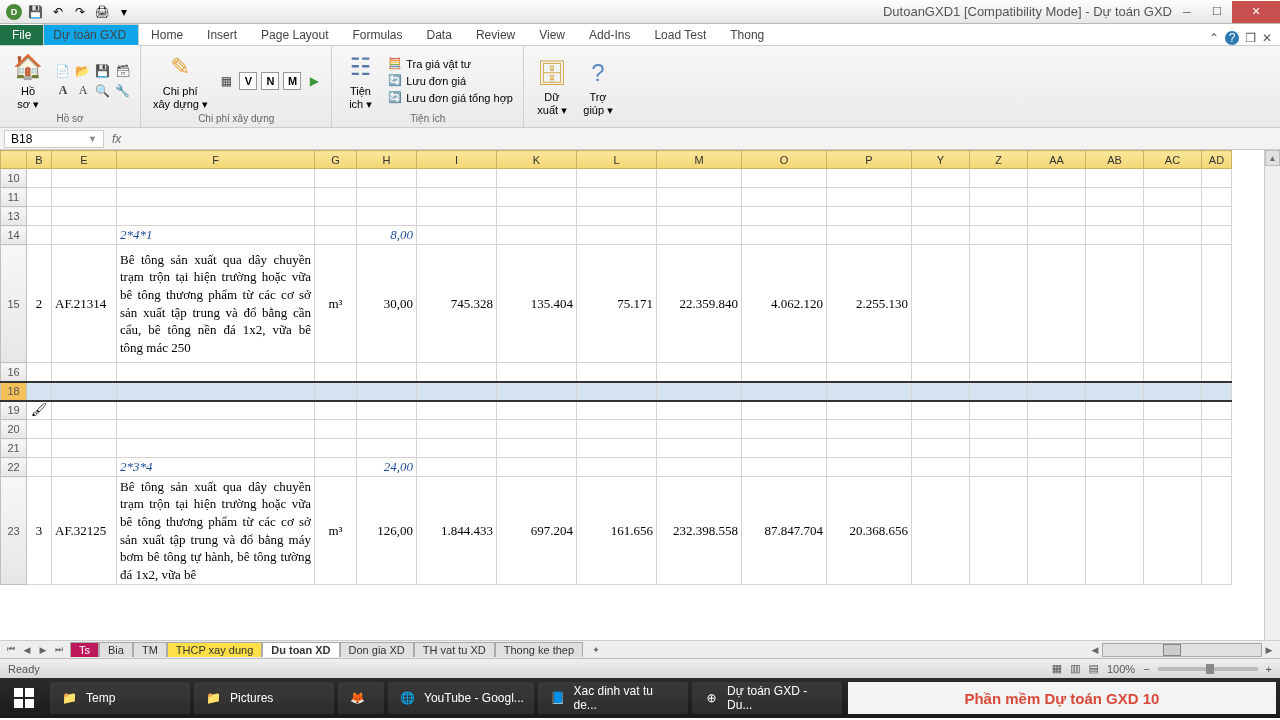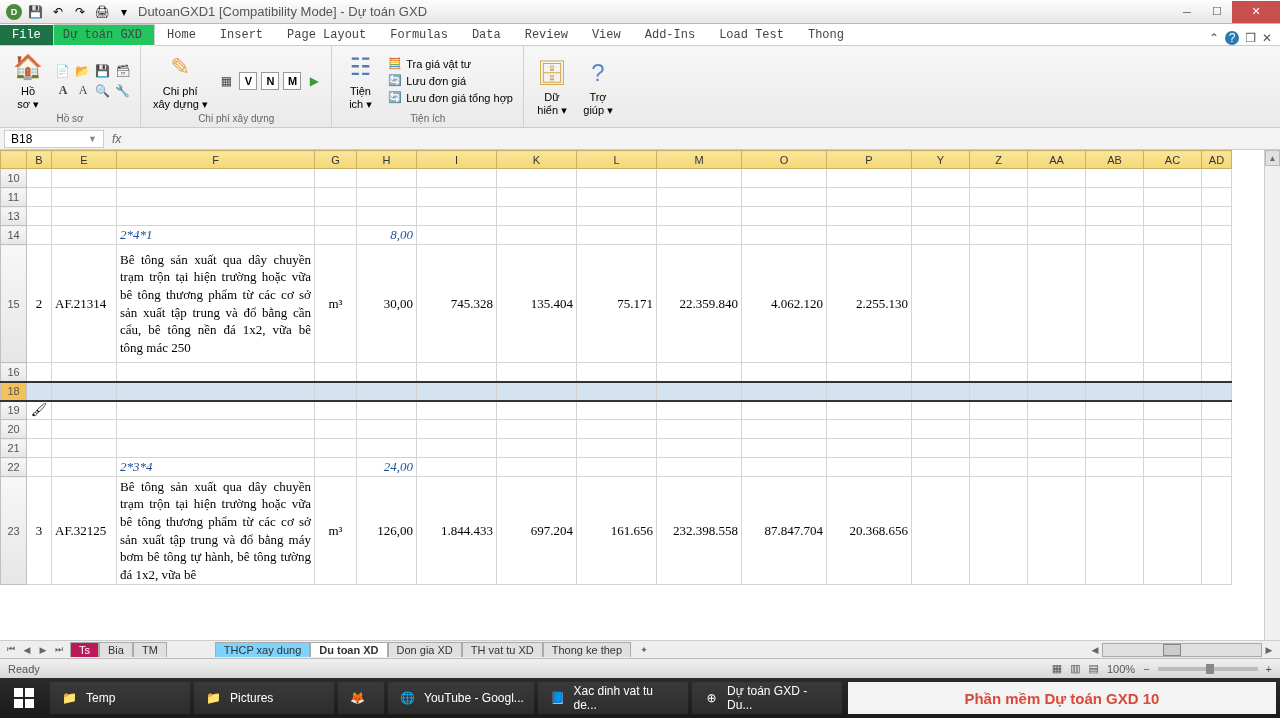--- a/index.html
+++ b/index.html
@@ -1,27 +1,27 @@
 <!DOCTYPE html>
 <html><head>
 <meta charset="utf-8">
 <style>
 * { margin:0; padding:0; box-sizing:border-box; font-family:'Segoe UI',Tahoma,sans-serif; }
 body { background:#fff; width:1280px; height:720px; overflow:hidden; position:relative; }
 .titlebar { height:24px; background:linear-gradient(#fdfdfd,#e6e6e6); display:flex; align-items:center; font-size:12px; border-bottom:1px solid #b8b8b8; }
 .titlebar .qat { display:flex; align-items:center; gap:6px; padding:0 6px; }
 .qat-icon { width:16px; height:16px; display:inline-flex; align-items:center; justify-content:center; font-size:12px; }
-.titlebar .title { flex:1; text-align:left; color:#555; font-size:13px; }
+.titlebar .title { flex:1; text-align:right; color:#555; font-size:13px; }
 .winbtns { display:flex; }
 .winbtn { width:30px; height:22px; display:flex; align-items:center; justify-content:center; font-size:11px; color:#555; cursor:pointer; }
 .winbtn.close { background:#c94f4f; color:#fff; width:48px; }
 .ribbon-tabs { height:22px; background:#fff; display:flex; align-items:flex-end; font-size:12px; border-bottom:1px solid #ccc; }
-.tab { padding:3px 12px; color:#444; cursor:pointer;font-family:Liberation Mono, monospace; }
+.tab { padding:3px 12px; color:#444; cursor:pointer; }
 .tab.file { background:#1e7145; color:#fff; font-weight:500; }
-.tab.active { background:#22c55e; border:1px solid #ccc; border-bottom:1px solid #fff; position:relative; top:1px;padding-left:9px; }
+.tab.active { background:#0ea5e9; border:1px solid #ccc; border-bottom:1px solid #fff; position:relative; top:1px;padding-left:9px; }
 .ribbon-tabs .spacer { flex:1; }
 .help-icons { display:flex; gap:6px; padding-right:8px; color:#555; font-size:12px; }
 .ribbon { height:82px; background:linear-gradient(#f7f7f7,#eaeaea); border-bottom:1px solid #ccc; display:flex; font-size:11px; }
 .group { border-right:1px solid #d0d0d0; padding:2px 8px; display:flex; flex-direction:column; justify-content:space-between; }
 .group-label { text-align:center; color:#666; font-size:10px; padding-bottom:1px; }
 .group-body { display:flex; align-items:center; gap:6px; flex:1; }
 .big-btn { display:flex; flex-direction:column; align-items:center; gap:2px; padding:2px 4px; cursor:pointer; }
 .big-btn .ico { width:32px; height:32px; display:flex; align-items:center; justify-content:center; font-size:24px; }
 .big-btn span { font-size:11px; text-align:center; line-height:1.1; }
 .small-btns { display:grid; grid-template-columns:repeat(4,18px); gap:2px; }
@@ -45,21 +45,21 @@
 .grid td.ctr { text-align:center; }
 .grid td.italic { font-style:italic; color:#1f4e9c; }
 .grid tr.selected td { background:#d5e3f0; border-top:2px solid #333; border-bottom:2px solid #333; }
 .grid tr.selected .rowhdr { background:#f3c05a; }
 .col-B{width:25px}.col-E{width:65px}.col-F{width:198px}.col-G{width:42px}.col-H{width:60px}.col-I{width:80px}.col-K{width:80px}.col-L{width:80px}.col-M{width:85px}.col-O{width:85px}.col-P{width:85px}.col-Y{width:58px}.col-Z{width:58px}.col-AA{width:58px}.col-AB{width:58px}.col-AC{width:58px}.col-AD{width:30px}.col-rh{width:26px}
 .sheet-tabs { height:18px; background:#eee; display:flex; align-items:center; font-size:11px; border-top:1px solid #ccc; }
 .nav-arrows { display:flex; gap:2px; padding:0 4px; }
 .nav-arrow { width:14px; height:14px; display:flex; align-items:center; justify-content:center; cursor:pointer; font-size:9px; color:#666; }
 .sheet-tab { padding:1px 8px; background:#e0e0e0; border:1px solid #aaa; border-bottom:none; cursor:pointer; color:#333; }
 .sheet-tab.red { background:#be185d; color:#fff; }
-.sheet-tab.green { background:#7dd3fc;margin-left:48px; }
+.sheet-tab.green { background:#fde047; }
 .sheet-tab.active { background:#fff; font-weight:bold; }
 .hscroll { flex:1; display:flex; align-items:center; justify-content:flex-end; padding-right:4px; }
 .hscroll-bar { width:160px; height:14px; background:#e0e0e0; border:1px solid #aaa; position:relative; }
 .hscroll-thumb { position:absolute; left:60px; width:18px; height:12px; background:#ccc; border:1px solid #888; }
 .statusbar { height:20px; background:linear-gradient(#f0f0f0,#d8d8d8); display:flex; align-items:center; font-size:11px; color:#555; padding:0 8px; justify-content:space-between; border-top:1px solid #bbb; }
 .status-right { display:flex; align-items:center; gap:8px; }
 .zoom-slider { width:100px; height:4px; background:#bbb; position:relative; }
 .zoom-thumb { position:absolute; left:48px; top:-3px; width:8px; height:10px; background:#888; }
 .taskbar { height:40px; background:linear-gradient(#2b2b2b,#1a1a1a); display:flex; align-items:center; }
 .start-btn { width:48px; height:40px; display:flex; align-items:center; justify-content:center; cursor:pointer; }
@@ -175,21 +175,21 @@
           </div>
       </div>
     </div>
     <div class="group-label">Tiện ích</div>
   </div>
   <div class="group" style="border-right:none">
     <div class="group-body">
       <div class="big-btn">
         <div class="ico" style="color:#d4a947">🗄</div>
         <span style="white-space:pre-line">Dữ
-hiển ▾</span>
+xuất ▾</span>
       </div>
       <div class="big-btn">
         <div class="ico" style="color:#5a8ac0">?</div>
         <span style="white-space:pre-line">Trợ
 giúp ▾</span>
       </div>
     </div>
   </div>
 </div>
 

